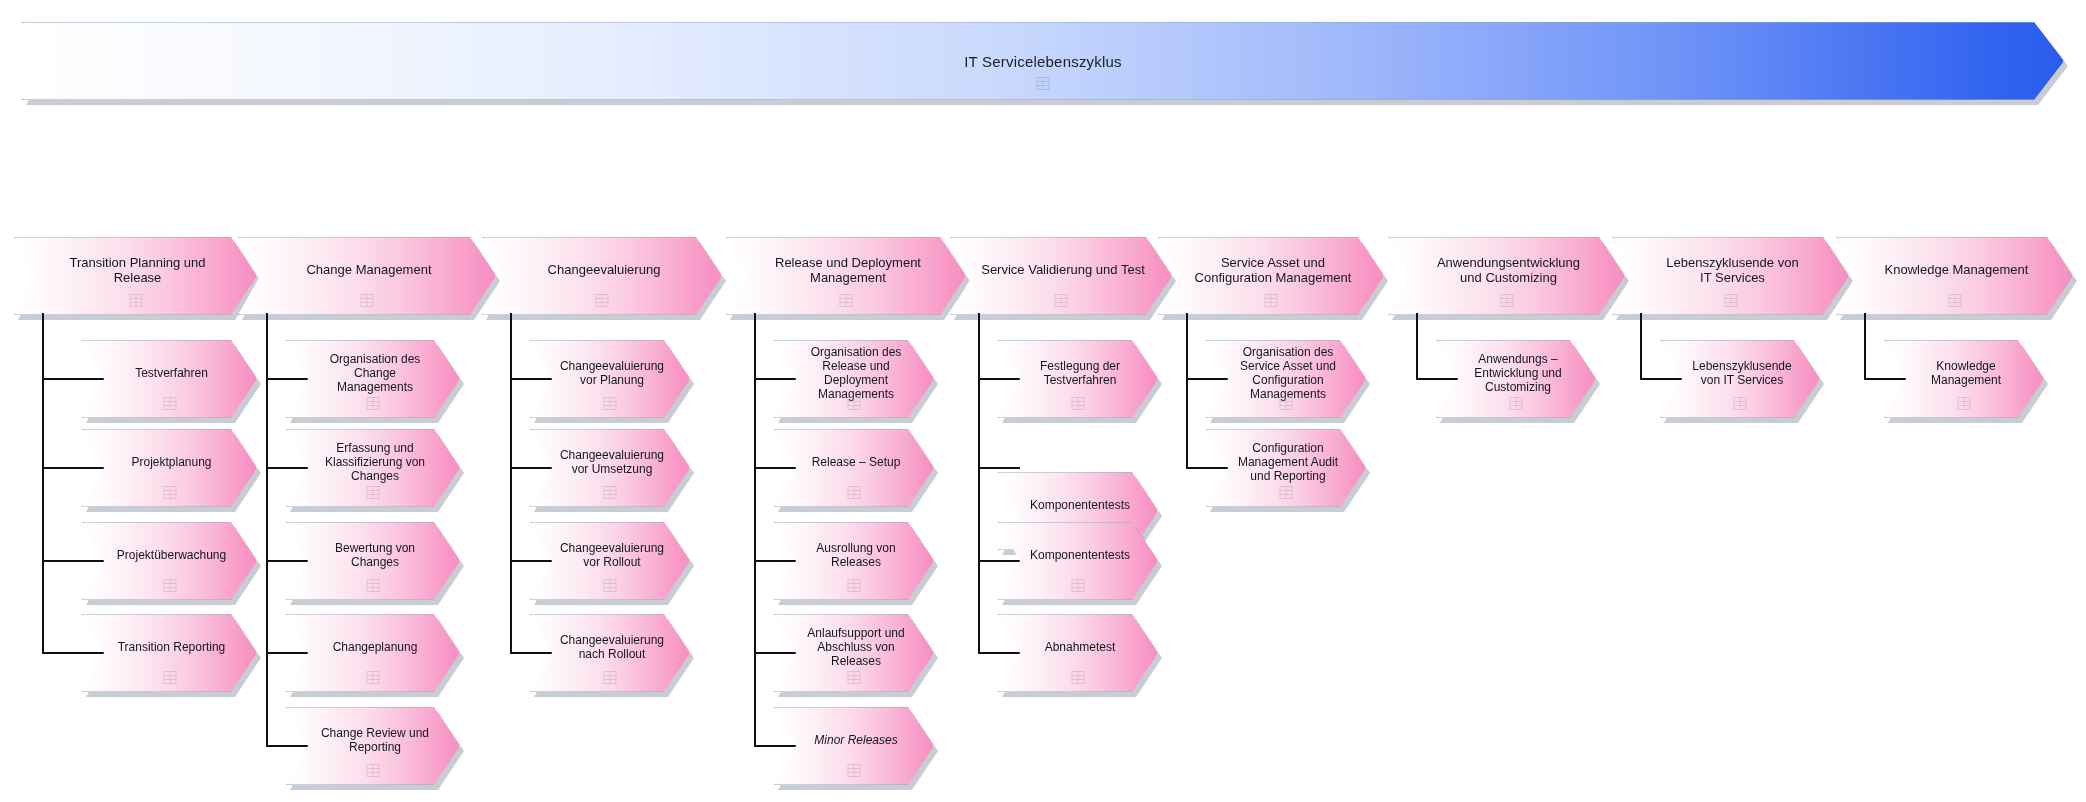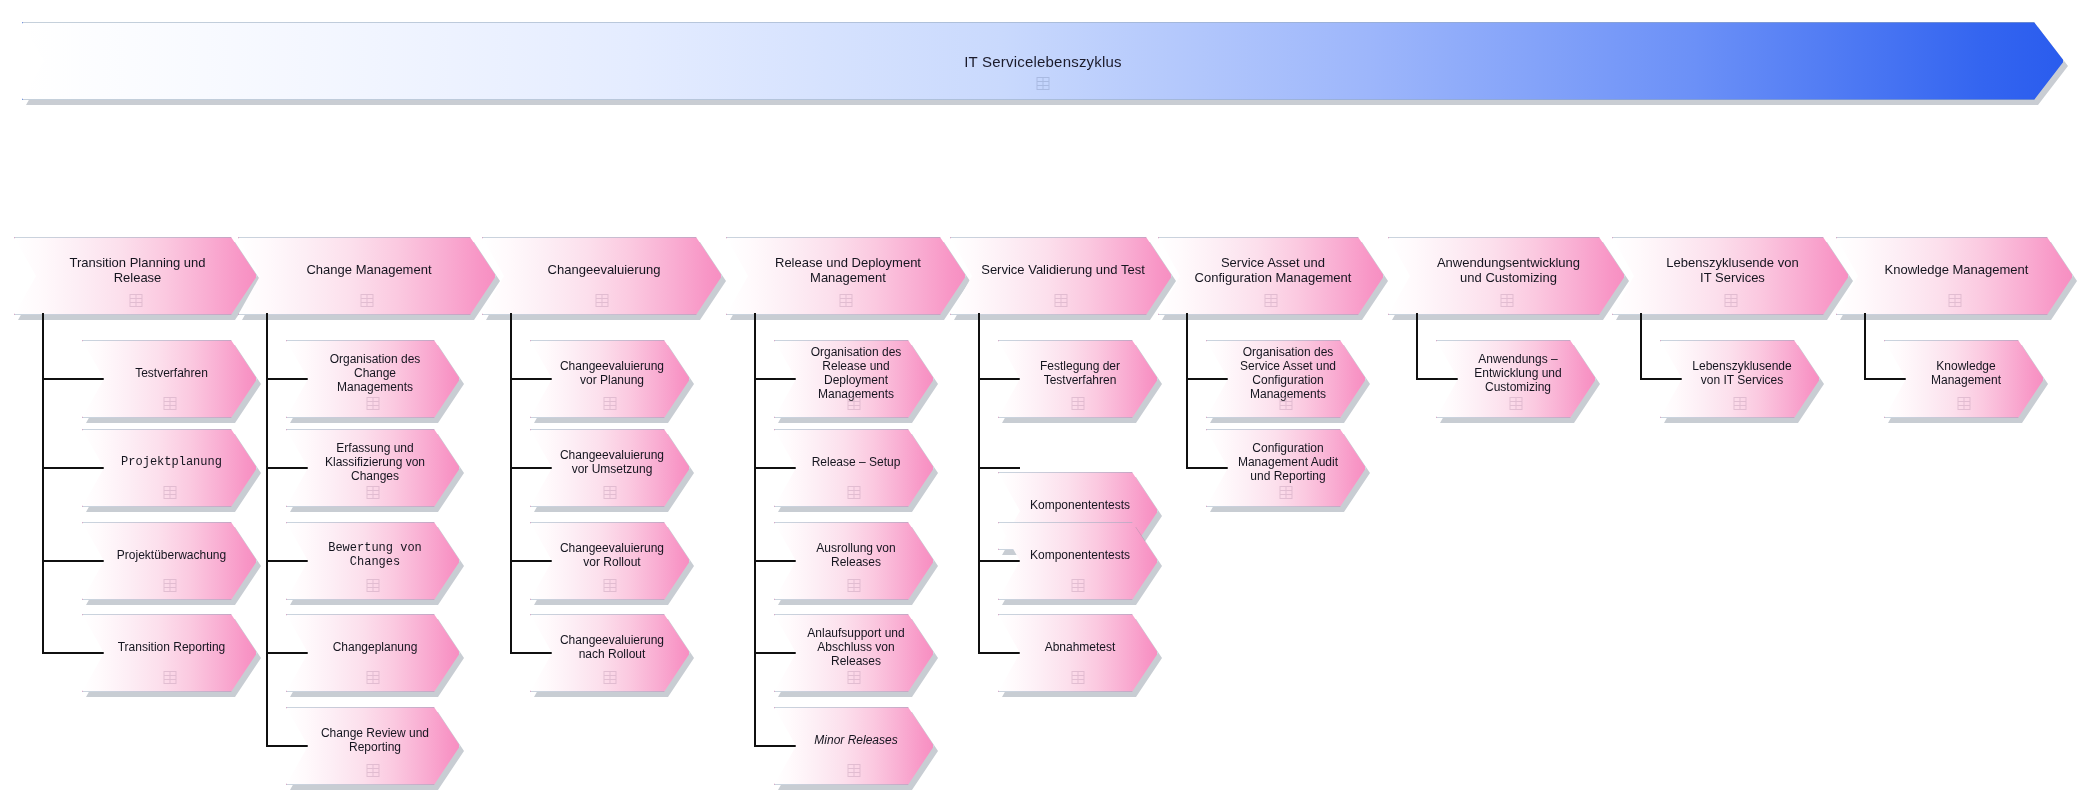--- a/index.html
+++ b/index.html
@@ -126,21 +126,21 @@
             <g fill="none" stroke="#c9a3bc" stroke-width="1">
               <rect x="2.5" y="2.5" width="12" height="12"></rect>
               <line x1="2.5" y1="6.5" x2="14.5" y2="6.5"></line>
               <line x1="2.5" y1="10.5" x2="14.5" y2="10.5"></line>
               <line x1="8.5" y1="2.5" x2="8.5" y2="14.5"></line>
             </g>
           </svg>
         </span>
       </div>
       <div class="branch" style="left: 42px; top: 467px; width: 62px;"></div>
-      <div class="chev lvl2" style="left: 82px; top: 429px; width: 175px; height: 78px; font-family: Liberation Mono, monospace;">
+      <div class="chev lvl2" style="left: 82px; top: 429px; width: 175px; height: 78px;">
         <div class="shadow"></div>
         <div class="shape"></div>
         <div class="label">Projektplanung</div>
         <span class="gridicon">
           <svg viewBox="0 0 17 17">
             <g fill="none" stroke="#c9a3bc" stroke-width="1">
               <rect x="2.5" y="2.5" width="12" height="12"></rect>
               <line x1="2.5" y1="6.5" x2="14.5" y2="6.5"></line>
               <line x1="2.5" y1="10.5" x2="14.5" y2="10.5"></line>
               <line x1="8.5" y1="2.5" x2="8.5" y2="14.5"></line>
@@ -225,21 +225,21 @@
             <g fill="none" stroke="#c9a3bc" stroke-width="1">
               <rect x="2.5" y="2.5" width="12" height="12"></rect>
               <line x1="2.5" y1="6.5" x2="14.5" y2="6.5"></line>
               <line x1="2.5" y1="10.5" x2="14.5" y2="10.5"></line>
               <line x1="8.5" y1="2.5" x2="8.5" y2="14.5"></line>
             </g>
           </svg>
         </span>
       </div>
       <div class="branch" style="left: 266px; top: 560px; width: 42px;"></div>
-      <div class="chev lvl2" style="left: 286px; top: 522px; width: 174px; height: 78px; font-family: Liberation Mono, monospace;">
+      <div class="chev lvl2" style="left: 286px; top: 522px; width: 174px; height: 78px;">
         <div class="shadow"></div>
         <div class="shape"></div>
         <div class="label">Bewertung von
 Changes</div>
         <span class="gridicon">
           <svg viewBox="0 0 17 17">
             <g fill="none" stroke="#c9a3bc" stroke-width="1">
               <rect x="2.5" y="2.5" width="12" height="12"></rect>
               <line x1="2.5" y1="6.5" x2="14.5" y2="6.5"></line>
               <line x1="2.5" y1="10.5" x2="14.5" y2="10.5"></line>

